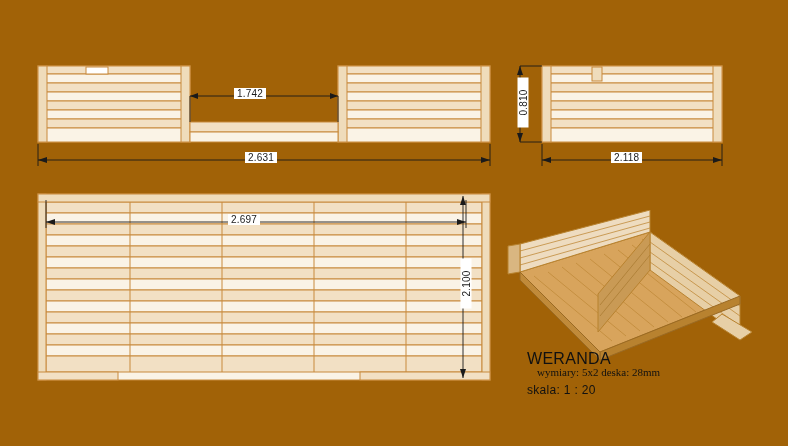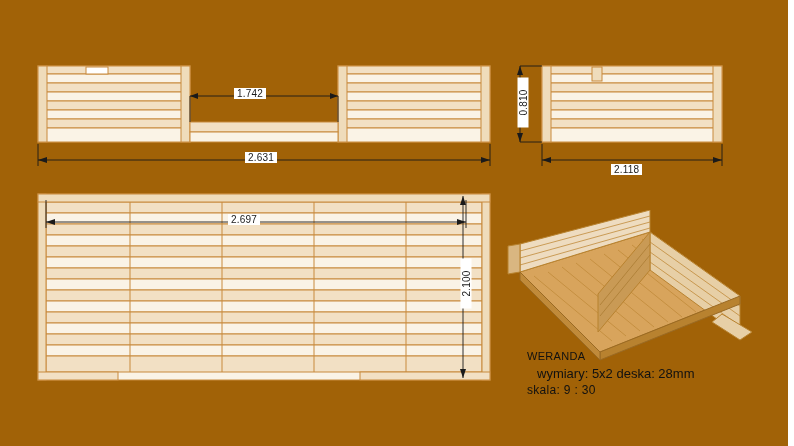--- a/index.html
+++ b/index.html
@@ -32,25 +32,26 @@
   .dim-label.vert {
     transform: rotate(-90deg);
     transform-origin: center center;
   }
   .caption {
     position: absolute;
     color: #111111;
     white-space: nowrap;
   }
   .caption-title {
+    font-size: 16px;
+    letter-spacing: 0.3px;
+  }
+  .caption-sub {
     font-size: 11px;
-    letter-spacing: 0.3px;
-  }
-  .caption-sub {
-    font-size: 13px;
+    font-family: Liberation Serif, serif;
   }
   .caption-scale {
     font-size: 12px;
     letter-spacing: 0.3px;
   }
   svg { display: block; }
 </style>
 </head>
 <body>
 
@@ -145,21 +146,21 @@
       <g stroke="#1a1a1a" stroke-width="0.9" fill="none">
         <line x1="32" y1="102" x2="212" y2="102"></line>
         <line x1="32" y1="86" x2="32" y2="108"></line>
         <line x1="212" y1="86" x2="212" y2="108"></line>
       </g>
       <polygon points="32,102 41,99 41,105" fill="#1a1a1a"></polygon>
       <polygon points="212,102 203,99 203,105" fill="#1a1a1a"></polygon>
     </svg>
 
     <div class="dim-label vert" style="left:-12px; top:39px; width:44px; text-align:center;">0.810</div>
-    <div class="dim-label" style="left:101px; top:106px;">2.118</div>
+    <div class="dim-label" style="left:101px; top:94px;">2.118</div>
   </div>
 
   <div class="view" style="left:30px; top:186px; width:470px; height:210px;">
     <svg width="470" height="210" viewBox="0 0 470 210">
 
       <rect x="8" y="8" width="452" height="186" stroke="#c88a3c" fill="#faf3e6" stroke-width="1"></rect>
 
       <g stroke="#c88a3c" stroke-width="1" fill="#f7ecd8">
         <rect x="16" y="16" width="436" height="11" fill="#f2e0c4"></rect>
         <rect x="16" y="27" width="436" height="11" fill="#faf3e6"></rect>
@@ -256,15 +257,15 @@
 
       <polygon points="110,142 250,86 250,94 110,150" fill="#b8822f" stroke="#9a6a24" stroke-width="1"></polygon>
       <polygon points="30,62 110,142 110,150 30,70" fill="#c08a3a" stroke="#9a6a24" stroke-width="1"></polygon>
 
       <polygon points="232,104 262,122 250,130 222,112" fill="#e7cfa6" stroke="#b8822f" stroke-width="1"></polygon>
     </svg>
   </div>
 
   <div class="caption caption-title" style="left:527px; top:350px;">WERANDA</div>
   <div class="caption caption-sub" style="left:537px; top:366px;">wymiary: 5x2 deska: 28mm</div>
-  <div class="caption caption-scale" style="left:527px; top:383px;">skala:  9 : 30</div>
+  <div class="caption caption-scale" style="left:527px; top:383px;">skala:  1 : 20</div>
 
 </div>
 
 </body></html>

